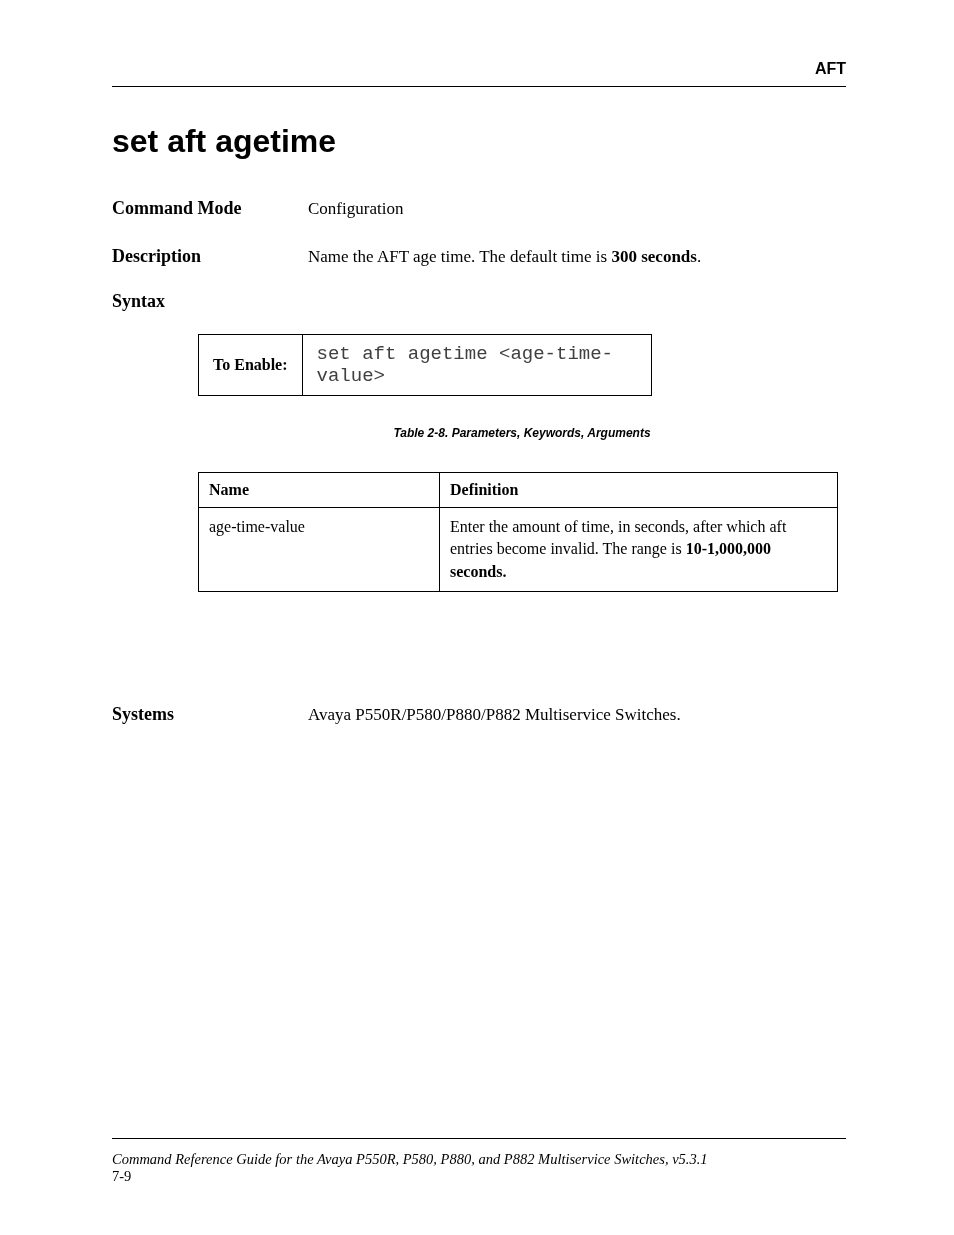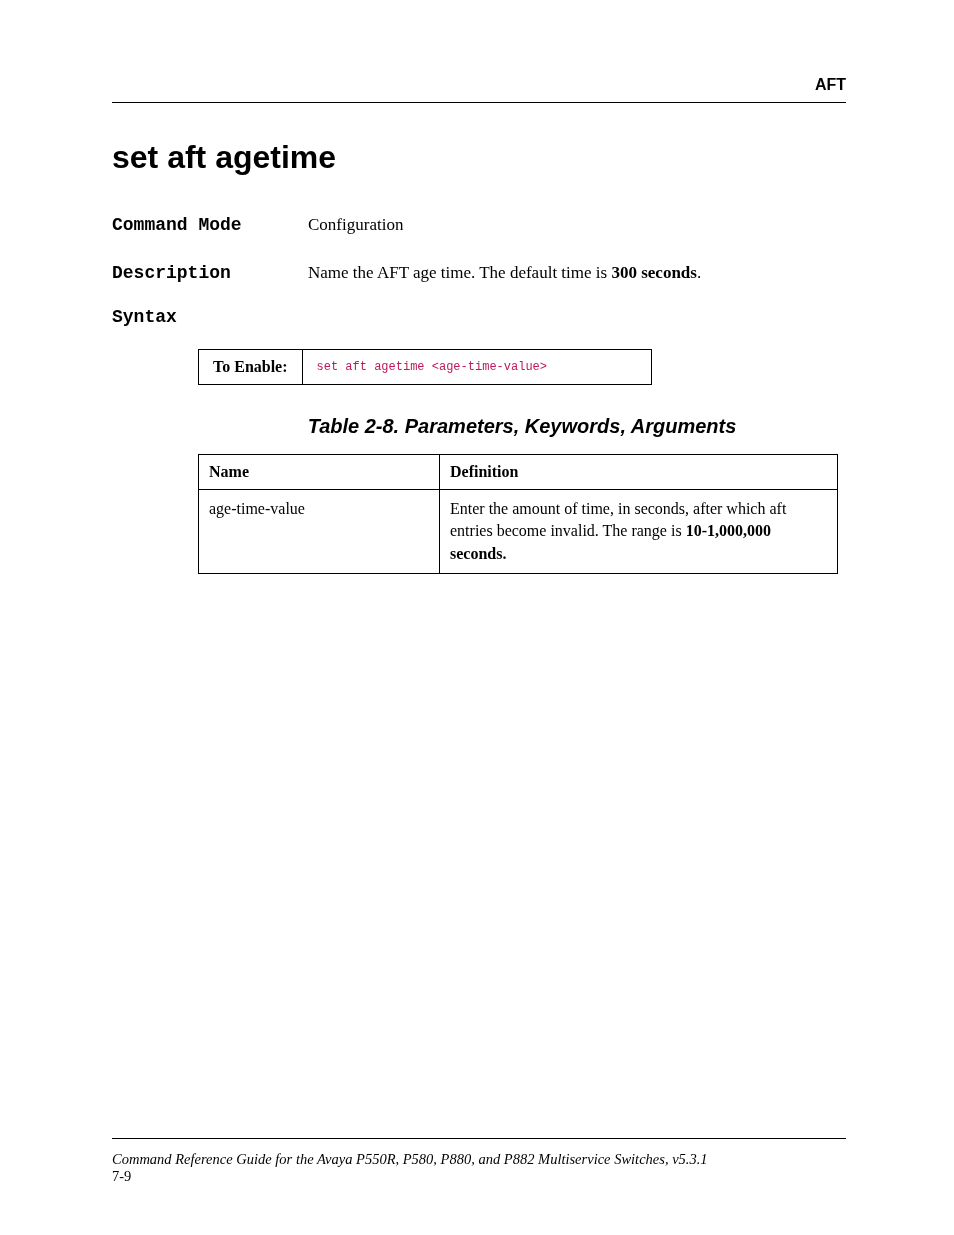--- a/index.html
+++ b/index.html
@@ -15,39 +15,38 @@
     box-sizing: border-box;
     padding: 60px 108px 40px 112px;
     position: relative;
   }
   .header-right {
     text-align: right;
     font-family: Arial, Helvetica, sans-serif;
     font-weight: bold;
     font-size: 16px;
     margin-bottom: 8px;
-    margin-top: 16px;
   }
   .top-rule {
     border-top: 1.5px solid #000;
     margin-bottom: 36px;
   }
   h1.title {
     font-family: Arial, Helvetica, sans-serif;
     font-weight: bold;
     font-size: 32px;
     margin: 0 0 36px 0;
   }
   .row {
     display: flex;
     align-items: baseline;
     margin-bottom: 22px;
   }
   .label {
-    font-family: Liberation Mono, monospace;
+    font-family: Liberation Serif, serif;
     font-weight: bold;
     font-size: 18px;
     width: 196px;
     flex-shrink: 0;
   }
   .value {
     font-size: 17px;
     line-height: 1.5;
     text-align: right;
   }
@@ -63,32 +62,32 @@
     border: 1.5px solid #000;
     padding: 8px 14px;
     font-size: 16px;
   }
   .syntax-table td:first-child {
     font-family: Georgia, serif;
     font-weight: bold;
   }
   .syntax-table td:last-child {
     font-family: 'Courier New', monospace;
-    color: #be185d;
-    font-size: 12px;
+    color: #404040;
+    font-size: 19px;
     width: 320px;
   }
   .table-caption {
     font-family: Arial, Helvetica, sans-serif;
     font-weight: bold;
     font-style: italic;
-    font-size: 20px;
+    font-size: 12px;
     text-align: center;
     margin-left: 86px;
-    margin-bottom: 16px;
+    margin-bottom: 32px;
   }
   .param-table-wrap {
     margin-left: 86px;
     margin-bottom: 36px;
   }
   .param-table {
     border-collapse: collapse;
     width: 640px;
   }
   .param-table th, .param-table td {
@@ -175,19 +174,23 @@
         <td>age-time-value</td>
         <td>
           <span>Enter the amount of time, in seconds, after which aft entries become invalid. The range is </span><span class="value-bold">10-1,000,000 seconds.</span>
         </td>
       </tr>
     </tbody>
       </table>
   </div>
 
 
+  <div class="row systems-row">
+    <div class="label">Systems</div>
+    <div class="value">Avaya P550R/P580/P880/P882 Multiservice Switches.</div>
+  </div>
 
   <div class="footer">
     <span>Command Reference Guide for the Avaya P550R, P580, P880, and P882 Multiservice Switches, v5.3.1</span>
     <span class="page-num">7-9</span>
   </div>
 
 </div>
 
 </body></html>

